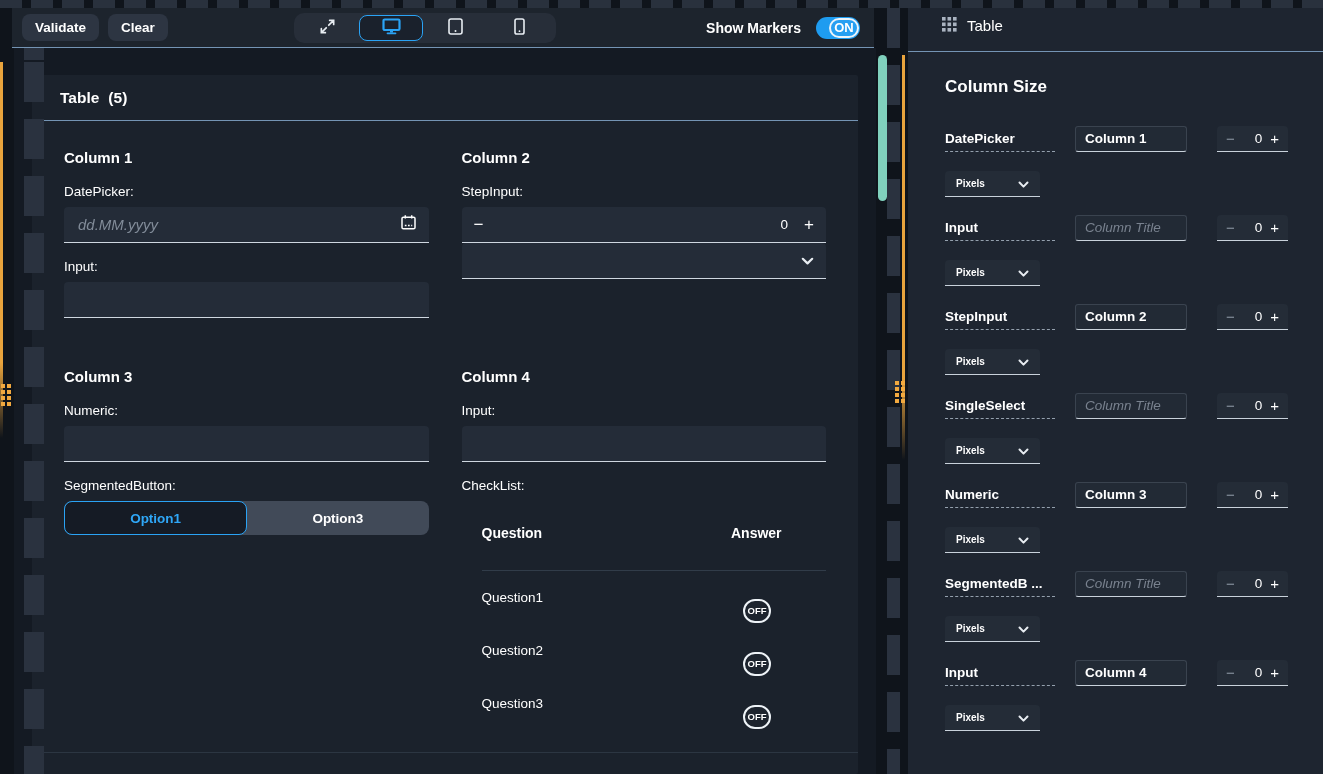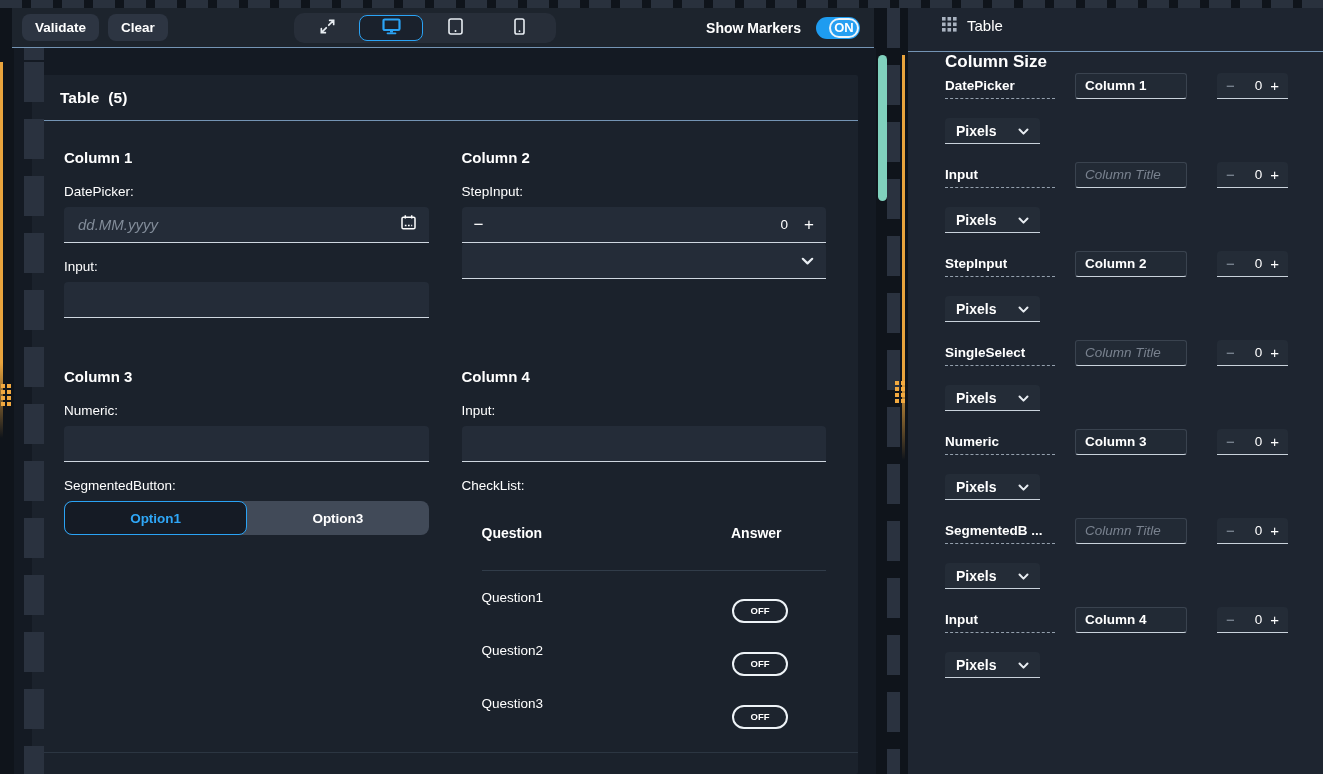--- a/index.html
+++ b/index.html
@@ -71,48 +71,48 @@
 
   .seg { margin-top:8px; height:34px; background:#414a58; border-radius:8px; display:flex; }
   .seg-opt { flex:1; border:none; background:transparent; color:#fff; font-size:13.5px; font-weight:bold; border-radius:8px; }
   .seg-opt.active { background:#151b25; color:#2fa7f7; border:1px solid #2aa3f5; }
 
   .cl-head { margin-top:32px; display:flex; align-items:center; font-size:14px; font-weight:bold; padding-left:20px; }
   .cl-right { margin-left:auto; width:95px; }
   .cl-div { margin:29px 0 0 20px; border-top:1px solid #313c49; }
   .cl-row { height:53px; display:flex; align-items:center; padding-left:20px; font-size:13.5px; }
   .toggle-off { position:relative; width:45px; height:26px; border-radius:13px; background:#a9b4c0; cursor:pointer; }
-  .knob-off { position:absolute; left:1px; top:1px; width:56px; height:24px; border-radius:12px;
+  .knob-off { position:absolute; left:12px; top:1px; width:28px; height:24px; border-radius:12px;
     background:#1d242e; border:2px solid #eef3f7; display:flex; align-items:center; justify-content:center;
     font-size:9.5px; font-weight:bold; color:#fff; }
   .p-footline { position:absolute; left:0; right:0; bottom:21px; border-top:1px solid #2c3642; }
 
   
   #sidebar { position:absolute; left:908px; top:0; width:415px; height:100%; background:#1e2530; z-index:2; }
   .sb-head { height:52px; display:flex; align-items:center; gap:10px; padding-left:34px;
     border-bottom:1px solid #7494b4; font-size:15px; }
   .sb-body { padding-left:37px; }
-  .sb-title { font-size:17px; font-weight:bold; }
-  .sb-rows { }
+  .sb-title { margin-top:25px; font-size:17px; font-weight:bold; }
+  .sb-rows { margin-top:28px; }
   .sr-line { display:flex; align-items:center; height:27px; }
   .sr-label { width:110px; height:100%; line-height:27px; font-size:13.5px; font-weight:600;
     border-bottom:1px dashed #94a0ad; margin-right:20px; white-space:nowrap; overflow:hidden; }
   .sr-title { width:112px; height:26px; background:#222a35; border:1px solid #3a434f;
     border-bottom:1px solid #c9d2db; border-radius:3px; color:#fff; font-size:13.5px; font-weight:600;
     padding:0 9px; margin-right:30px; outline:none; }
   .sr-title::placeholder { color:#79828f; font-style:italic; font-weight:normal; }
   .stepper { width:71px; height:26px; background:#242c37; border-radius:4px 4px 0 0;
     border-bottom:1px solid #c9d2db; display:flex; align-items:center; padding:0 9px; }
   .st-minus { color:#8d97a4; font-size:15px; line-height:1; cursor:pointer; }
   .st-val { margin-left:auto; font-size:13.5px; }
   .st-plus { margin-left:8px; font-size:15px; line-height:1; cursor:pointer; }
   .sel { margin-top:19px; margin-bottom:17px; width:95px; height:26px; background:#242c37;
     border-radius:4px 4px 0 0; border-bottom:1px solid #c9d2db; display:flex; align-items:center;
     padding:0 11px; cursor:pointer; }
-  .sel-label { font-size:14px; font-weight:600; }
+  .sel-label { font-size:10px; font-weight:600; }
   .sel .chev { margin-left:auto; }
 </style>
 </head>
 <body>
 
 <div id="topstrip"></div>
 <div id="band-left"></div>
 <div id="band-right"></div>
 <div class="orange-line" id="orange-left"></div>
 <div class="orange-line" id="orange-right"></div>

